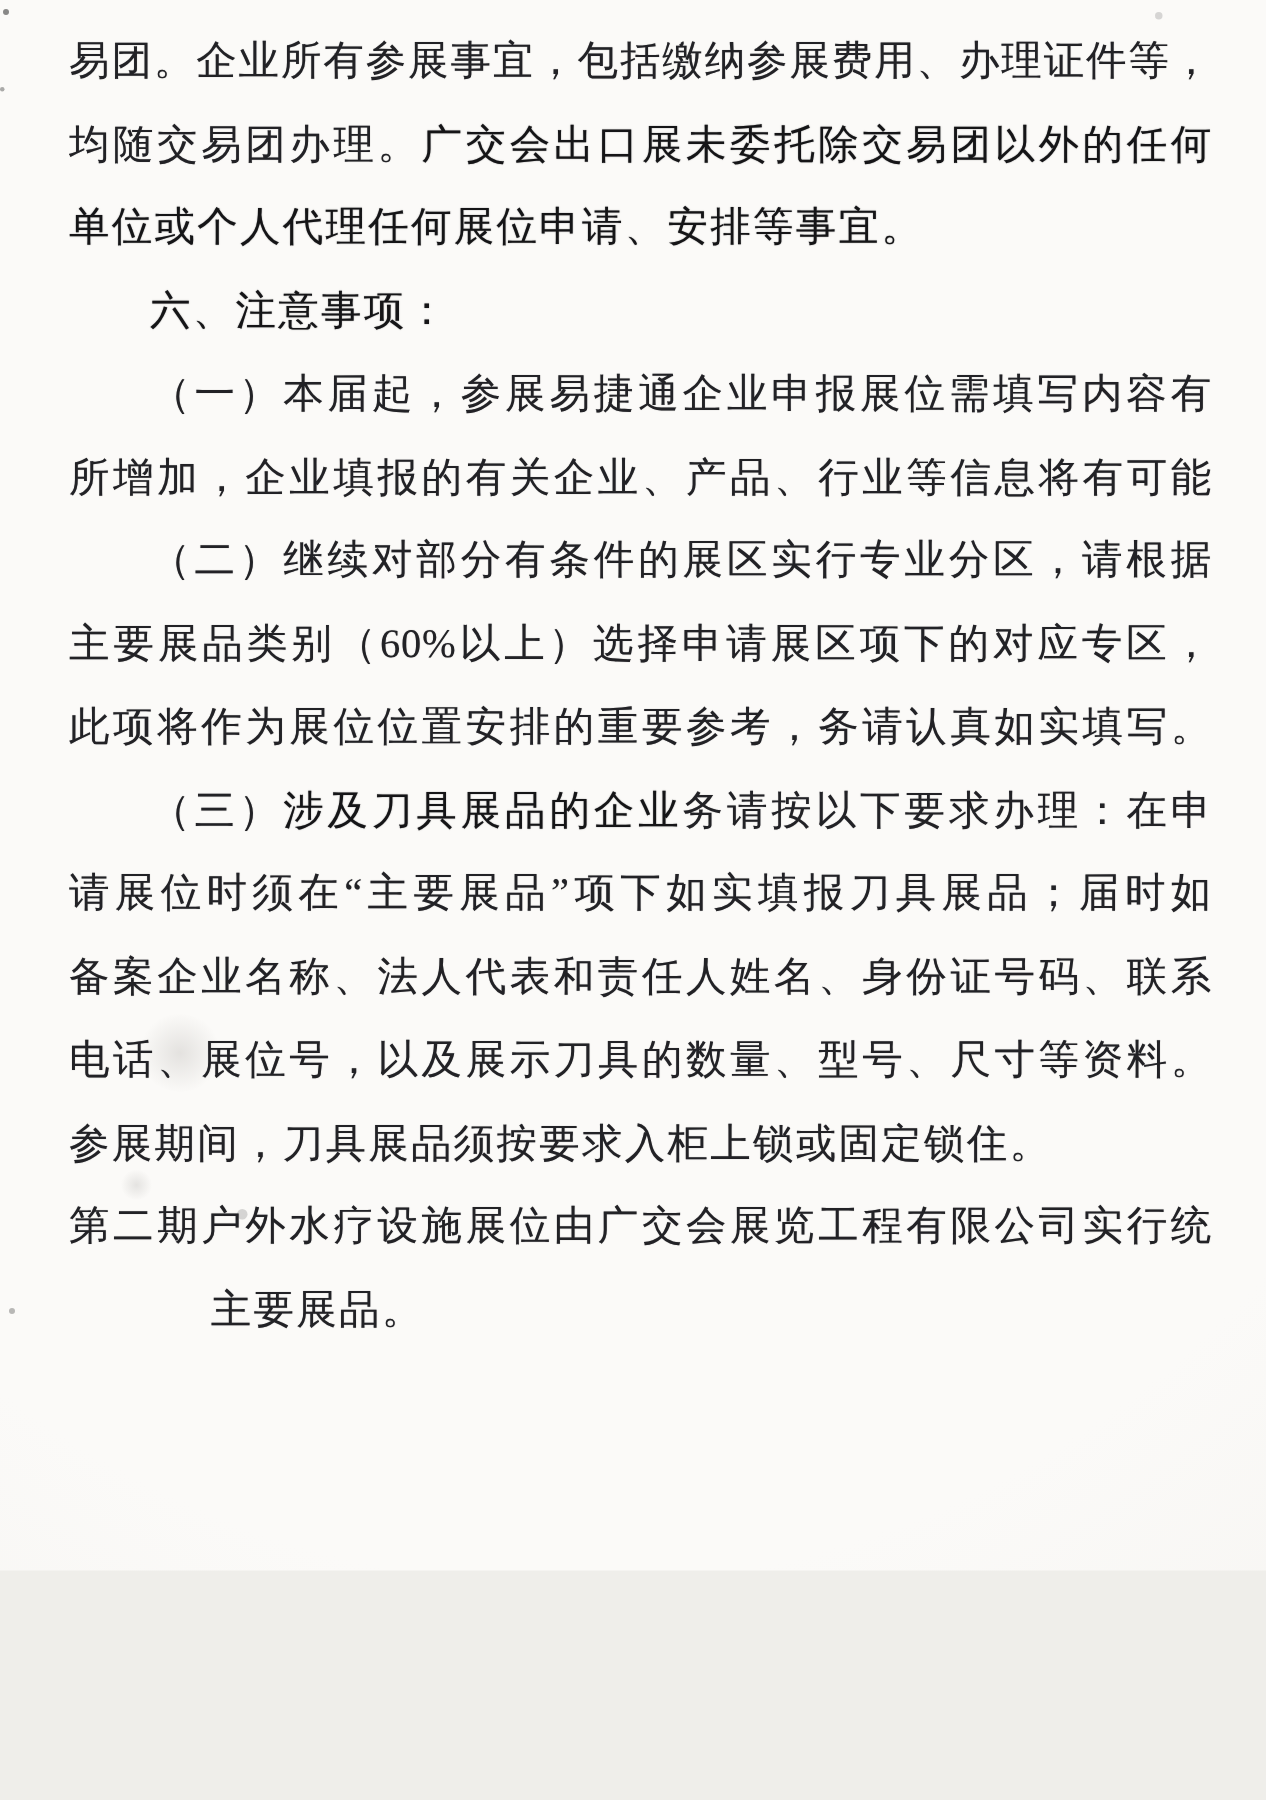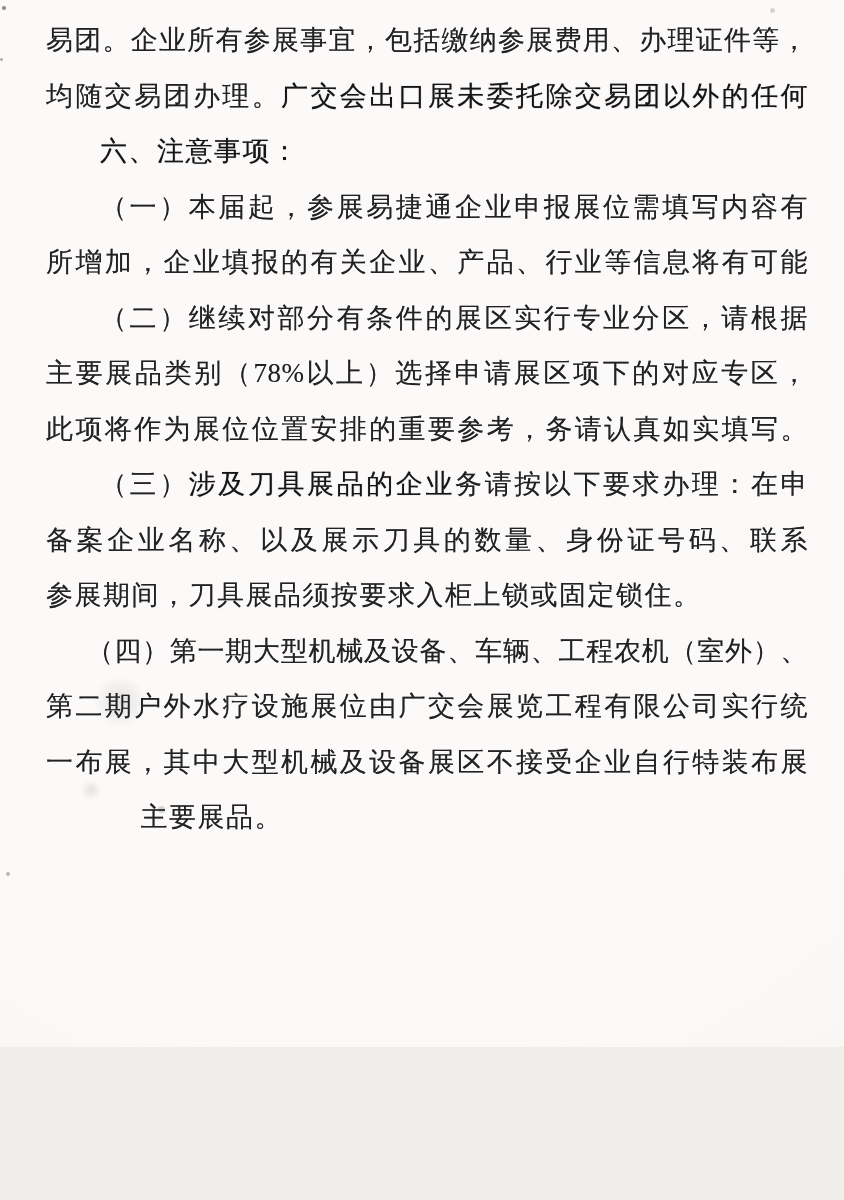--- a/index.html
+++ b/index.html
@@ -67,27 +67,28 @@
   <div class="speck s1"></div>
   <div class="speck s2"></div>
   <div class="speck s3"></div>
   <div class="speck s4"></div>
   <div class="speck s5"></div>
   <div class="speck s6"></div>
   <div class="speck s7"></div>
   <div class="doc-body">
       <div class="line justify"><span class="seg">易团。企业所有参展事宜，包括缴纳参展费用、办理证件等，</span></div>
       <div class="line justify"><span class="seg">均随交易团办理。</span><span class="seg bold">广交会出口展未委托除交易团以外的任何</span></div>
+      <div class="line"><span class="seg bold">单位或个人代理任何展位申请、安排等事宜。</span></div>
       <div class="line" style="text-indent: 2em;"><span class="seg bold">六、注意事项：</span></div>
       <div class="line justify" style="text-indent: 2em;"><span class="seg">（一）本届起，参展易捷通企业申报展位需填写内容有</span></div>
       <div class="line justify"><span class="seg">所增加，企业填报的有关企业、产品、行业等信息将有可能</span></div>
       <div class="line justify" style="text-indent: 2em;"><span class="seg">（二）继续对部分有条件的展区实行专业分区，请根据</span></div>
-      <div class="line justify"><span class="seg">主要展品类别（78%以上）选择申请展区项下的对应专区，</span></div>
+      <div class="line justify"><span class="seg">主要展品类别（60%以上）选择申请展区项下的对应专区，</span></div>
       <div class="line justify"><span class="seg">此项将作为展位位置安排的重要参考，务请认真如实填写。</span></div>
       <div class="line justify" style="text-indent: 2em;"><span class="seg">（三）</span><span class="seg bold">涉及刀具展品的企业</span><span class="seg">务请按以下要求办理：在申</span></div>
-      <div class="line justify"><span class="seg">备案企业名称、以及展示刀具的数量、身份证号码、联系</span></div>
+      <div class="line justify"><span class="seg">请展位时须在“主要展品”项下如实填报刀具展品；届时如</span></div>
+      <div class="line justify"><span class="seg">备案企业名称、法人代表和责任人姓名、身份证号码、联系</span></div>
+      <div class="line justify"><span class="seg">电话、展位号，以及展示刀具的数量、型号、尺寸等资料。</span></div>
       <div class="line"><span class="seg">参展期间，刀具展品须按要求入柜上锁或固定锁住。</span></div>
-      <div class="line justify" style="text-indent: 1.5em;"><span class="seg">（四）第一期大型机械及设备、车辆、工程农机（室外）、</span></div>
       <div class="line justify"><span class="seg">第二期户外水疗设施展位由广交会展览工程有限公司实行统</span></div>
-      <div class="line justify"><span class="seg">一布展，其中大型机械及设备展区不接受企业自行特装布展</span></div>
       <div class="line" style="text-indent: 3.5em;"><span class="seg">主要展品。</span></div>
     </div>
 </div>
 
 </body></html>

